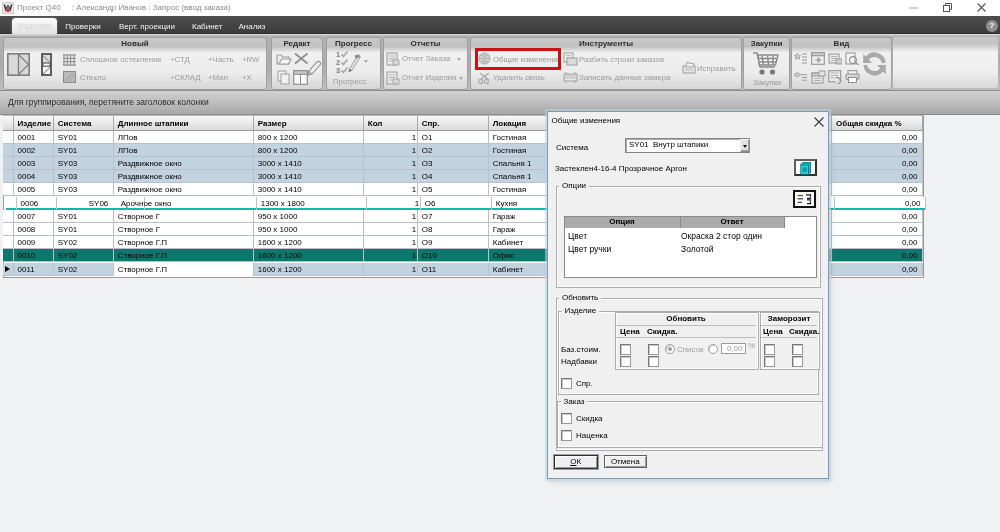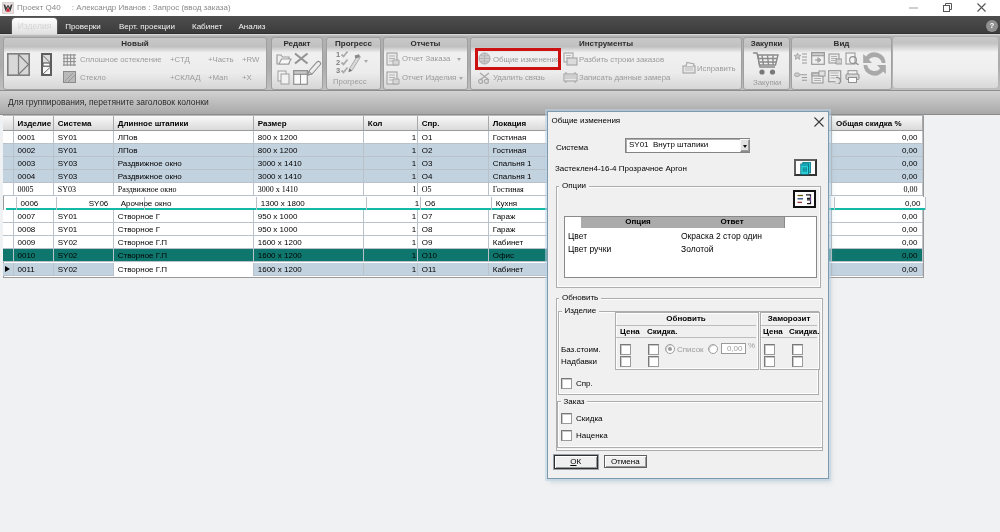--- a/index.html
+++ b/index.html
@@ -311,21 +311,21 @@
 <div class="cell" style="left:0px;width:10.5px;"></div>
 <div class="cell" style="left:10.5px;width:40.25px;">0004</div>
 <div class="cell" style="left:50.75px;width:60px;">SY03</div>
 <div class="cell" style="left:110.75px;width:140px;">Раздвижное окно</div>
 <div class="cell" style="left:250.75px;width:110px;">3000 x 1410</div>
 <div class="cell" style="left:360.75px;width:54px;text-align:right;padding-right:0.5px;padding-left:0;">1</div>
 <div class="cell" style="left:414.75px;width:71px;">O4</div>
 <div class="cell" style="left:485.75px;width:343.25px;">Спальня 1</div>
 <div class="cell" style="left:829px;width:90.5px;text-align:right;padding-right:4px;padding-left:0;">0,00</div>
 </div>
-<div class="abs row" style="left:3px;top:183.3px;background:#ffffff;border-bottom:1px solid #b9c2ca;box-sizing:border-box;font-family:Liberation Serif, serif;">
+<div class="abs row" style="left:3px;top:183.3px;background:#ffffff;border-bottom:1px solid #b9c2ca;box-sizing:border-box;">
 <div class="cell" style="left:0px;width:10.5px;"></div>
 <div class="cell" style="left:10.5px;width:40.25px;">0005</div>
 <div class="cell" style="left:50.75px;width:60px;">SY03</div>
 <div class="cell" style="left:110.75px;width:140px;">Раздвижное окно</div>
 <div class="cell" style="left:250.75px;width:110px;">3000 x 1410</div>
 <div class="cell" style="left:360.75px;width:54px;text-align:right;padding-right:0.5px;padding-left:0;">1</div>
 <div class="cell" style="left:414.75px;width:71px;">O5</div>
 <div class="cell" style="left:485.75px;width:343.25px;">Гостиная</div>
 <div class="cell" style="left:829px;width:90.5px;text-align:right;padding-right:4px;padding-left:0;">0,00</div>
 </div>
@@ -425,21 +425,21 @@
 <div class="abs" style="left:792.5px;top:190px;width:23.5px;height:18px;background:#fff;border:2.5px solid #111;box-sizing:border-box;"></div>
 <svg class="abs" style="left:797px;top:194px" width="16" height="11" viewBox="0 0 16 11">
  <path d="M0.5 1.5 h5.5" stroke="#6d5c10" stroke-width="1.3"></path>
  <path d="M0.5 4.8 h5.5" stroke="#274a7a" stroke-width="1.3"></path>
  <path d="M0.5 8.4 h4.5" stroke="#943434" stroke-width="1.3"></path>
  <path d="M9 0.8 h4.5 v3.6 h-3.5 M10 5.8 h3.5 v3.8 h-3.5" stroke="#1a1a1a" fill="none" stroke-width="1.2"></path>
  <path d="M13.5 2 v6" stroke="#6a3a8a" stroke-width="1"></path>
 </svg>
 
 <div class="abs" style="left:563.5px;top:216px;width:253px;height:62px;background:#fff;border:1px solid #8a8a8a;box-sizing:border-box;"></div>
-<div class="abs" style="left:564.5px;top:217px;width:115px;height:10.5px;background:#ababab;border-right:1px solid #8a8a8a;font-size:8px;font-weight:bold;text-align:center;line-height:10px;margin-left:16px;">Опция</div>
+<div class="abs" style="left:564.5px;top:217px;width:115px;height:10.5px;background:#ababab;border-right:1px solid #8a8a8a;font-size:8px;font-weight:bold;text-align:center;line-height:10px;">Опция</div>
 <div class="abs" style="left:680.5px;top:217px;width:103px;height:10.5px;background:#ababab;border-right:1px solid #8a8a8a;font-size:8px;font-weight:bold;text-align:center;line-height:10px;">Ответ</div>
 <div class="dlg" style="left:568px;top:231px;font-size:8.5px;">Цвет</div>
 <div class="dlg" style="left:681px;top:231px;font-size:8.5px;">Окраска 2 стор один</div>
 <div class="dlg" style="left:568px;top:244px;font-size:8.5px;">Цвет ручки</div>
 <div class="dlg" style="left:681px;top:244px;font-size:8.5px;">Золотой</div>
 
 <div class="abs gbox" style="left:555.5px;top:297.5px;width:265px;height:151px;"></div>
 <div class="glabel" style="left:559px;top:292.5px;">Обновить</div>
 
 <div class="abs gbox" style="left:558px;top:310.5px;width:259px;height:82.5px;"></div>

